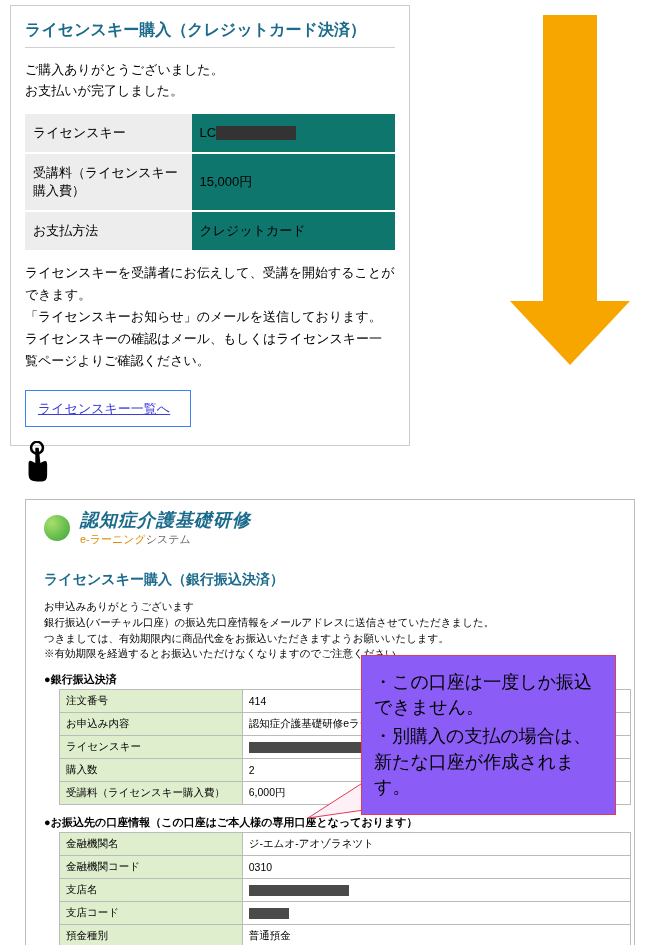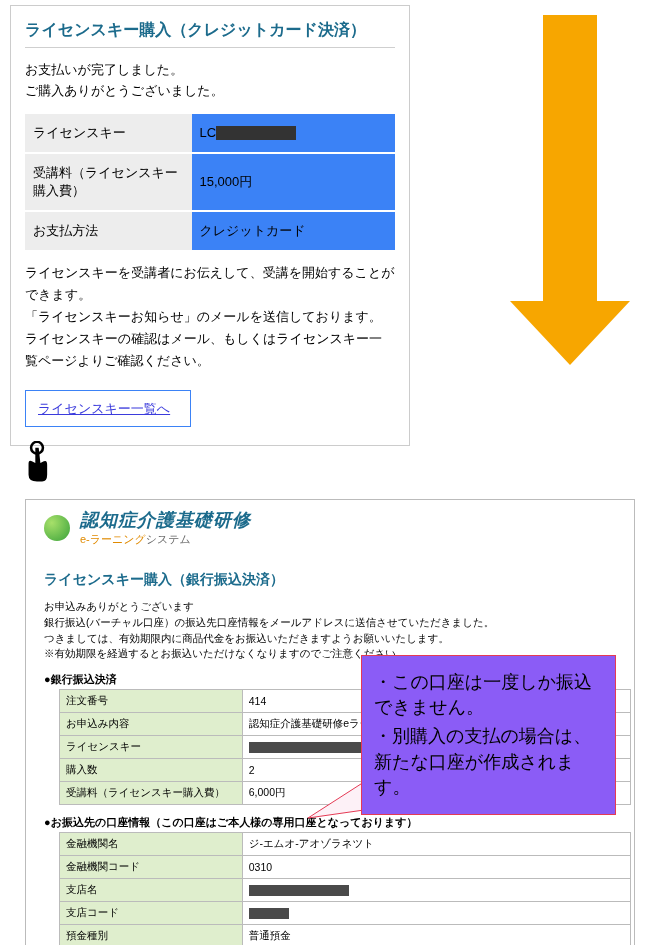--- a/index.html
+++ b/index.html
@@ -6,21 +6,21 @@
     body { font-family: "MS PGothic", "Hiragino Sans", sans-serif; background: #fff; width: 658px; }
 
     
     .card1 { border: 1px solid #ccc; margin: 5px 10px 5px 10px; padding: 14px; background: #fff; width: 400px; }
     .card1-title { color: #1c6b8c; font-size: 16px; font-weight: bold; border-bottom: 1px solid #cfcfcf; padding-bottom: 6px; margin-bottom: 12px; }
     .card1-msg { font-size: 13px; line-height: 1.6; margin-bottom: 10px; }
     .card1-table { width: 100%; border-collapse: collapse; margin-bottom: 12px; }
     .card1-table td { padding: 10px 8px; font-size: 13px; }
     .card1-table tr { border-top: 2px solid #fff; }
     .card1-table .lbl { background: #ededed; width: 45%; }
-    .card1-table .val { background: #3b82f6; }
+    .card1-table .val { background: #0f766e; }
     .redact { display: inline-block; background: #333; width: 80px; height: 14px; vertical-align: middle; }
     .card1-note { font-size: 13px; line-height: 1.7; margin-bottom: 18px; }
     .linkbox1 { border: 1px solid #3b82f6; display: inline-block; padding: 8px 20px 8px 12px; margin-bottom: 4px; }
     .linkbox1 a { color: #3b3bdc; text-decoration: underline; font-size: 13px; }
 
     
     .hand { position: relative; display: inline-block; width: 34px; height: 44px; margin-left: 20px; margin-top: -10px; }
     .hand svg { width: 34px; height: 44px; }
 
     
@@ -61,22 +61,22 @@
   
   <div class="arrow-wrap">
     <div class="arrow-stem"></div>
     <div class="arrow-head"></div>
   </div>
 
   
   <div class="card1">
     <div class="card1-title">ライセンスキー購入（クレジットカード決済）</div>
     <div class="card1-msg">
+      <div>ご購入ありがとうございました。</div>
       <div>お支払いが完了しました。</div>
-      <div>ご購入ありがとうございました。</div>
     </div>
     <table class="card1-table">
       <tbody>
           <tr>
         <td class="lbl">ライセンスキー</td>
         <td class="val"><span>LC</span><span class="redact"></span></td>
       </tr>
       <tr>
         <td class="lbl">受講料（ライセンスキー購入費）</td>
         <td class="val">15,000円</td>

